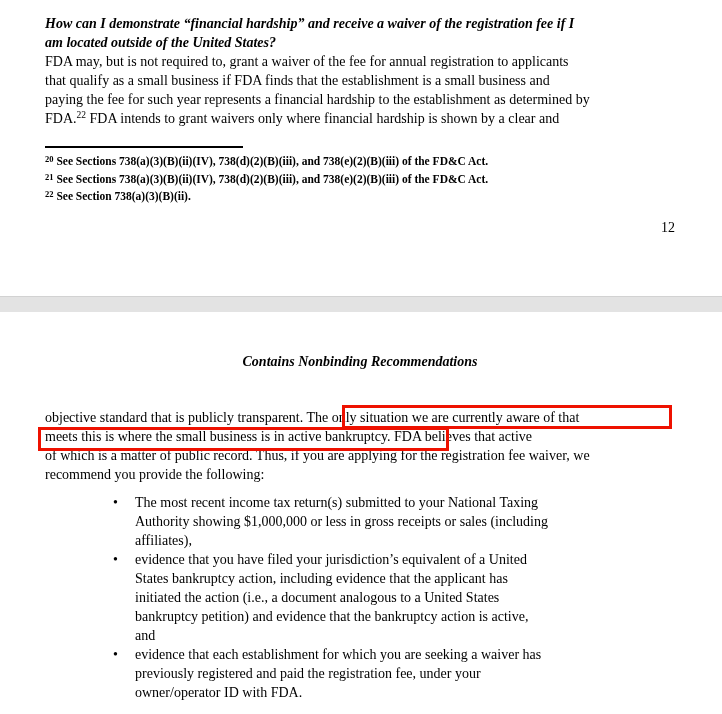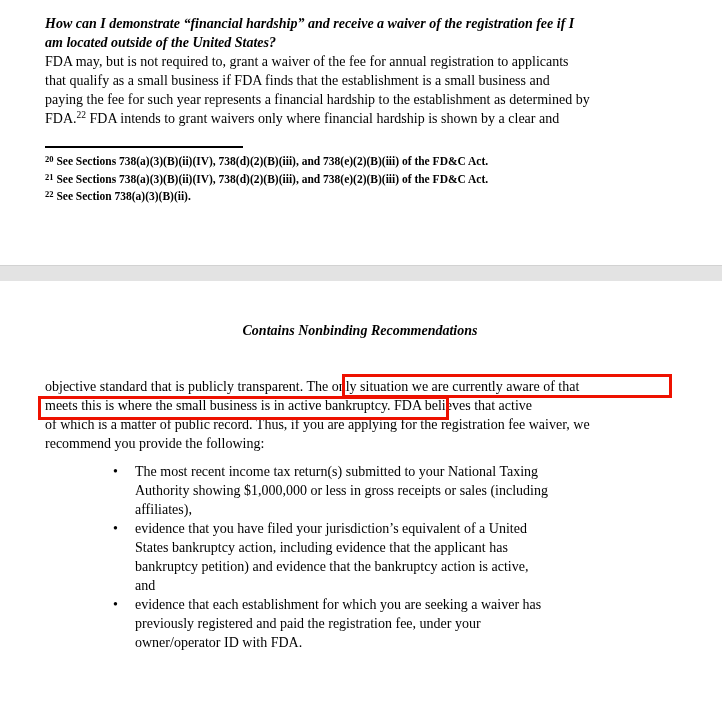--- a/index.html
+++ b/index.html
@@ -100,20 +100,21 @@
   </div>
 
   <div class="fn-rule"></div>
 
   <div class="footnotes">
     <div class="footnote"><span class="sup">20</span><span> See Sections 738(a)(3)(B)(ii)(IV), 738(d)(2)(B)(iii), and 738(e)(2)(B)(iii) of the FD&amp;C Act.</span></div>
     <div class="footnote"><span class="sup">21</span><span> See Sections 738(a)(3)(B)(ii)(IV), 738(d)(2)(B)(iii), and 738(e)(2)(B)(iii) of the FD&amp;C Act.</span></div>
     <div class="footnote"><span class="sup">22</span><span> See Section 738(a)(3)(B)(ii).</span></div>
   </div>
 
+  <div class="page-number">12</div>
 
 </div>
 
 <div class="page-break"></div>
 
 <div class="page page2">
 
   <div class="doc-header">Contains Nonbinding Recommendations</div>
 
   <div class="para">
@@ -134,20 +135,21 @@
         <div class="line">Authority showing $1,000,000 or less in gross receipts or sales (including</div>
         <div class="line">affiliates),</div>
       </div>
     </div>
 
     <div class="bullet">
       <div class="bullet-marker">•</div>
       <div class="bullet-lines">
         <div class="line">evidence that you have filed your jurisdiction’s equivalent of a United</div>
         <div class="line">States bankruptcy action, including evidence that the applicant has</div>
+        <div class="line">initiated the action (i.e., a document analogous to a United States</div>
         <div class="line">bankruptcy petition) and evidence that the bankruptcy action is active,</div>
         <div class="line">and</div>
       </div>
     </div>
 
     <div class="bullet">
       <div class="bullet-marker">•</div>
       <div class="bullet-lines">
         <div class="line">evidence that each establishment for which you are seeking a waiver has</div>
         <div class="line">previously registered and paid the registration fee, under your</div>

